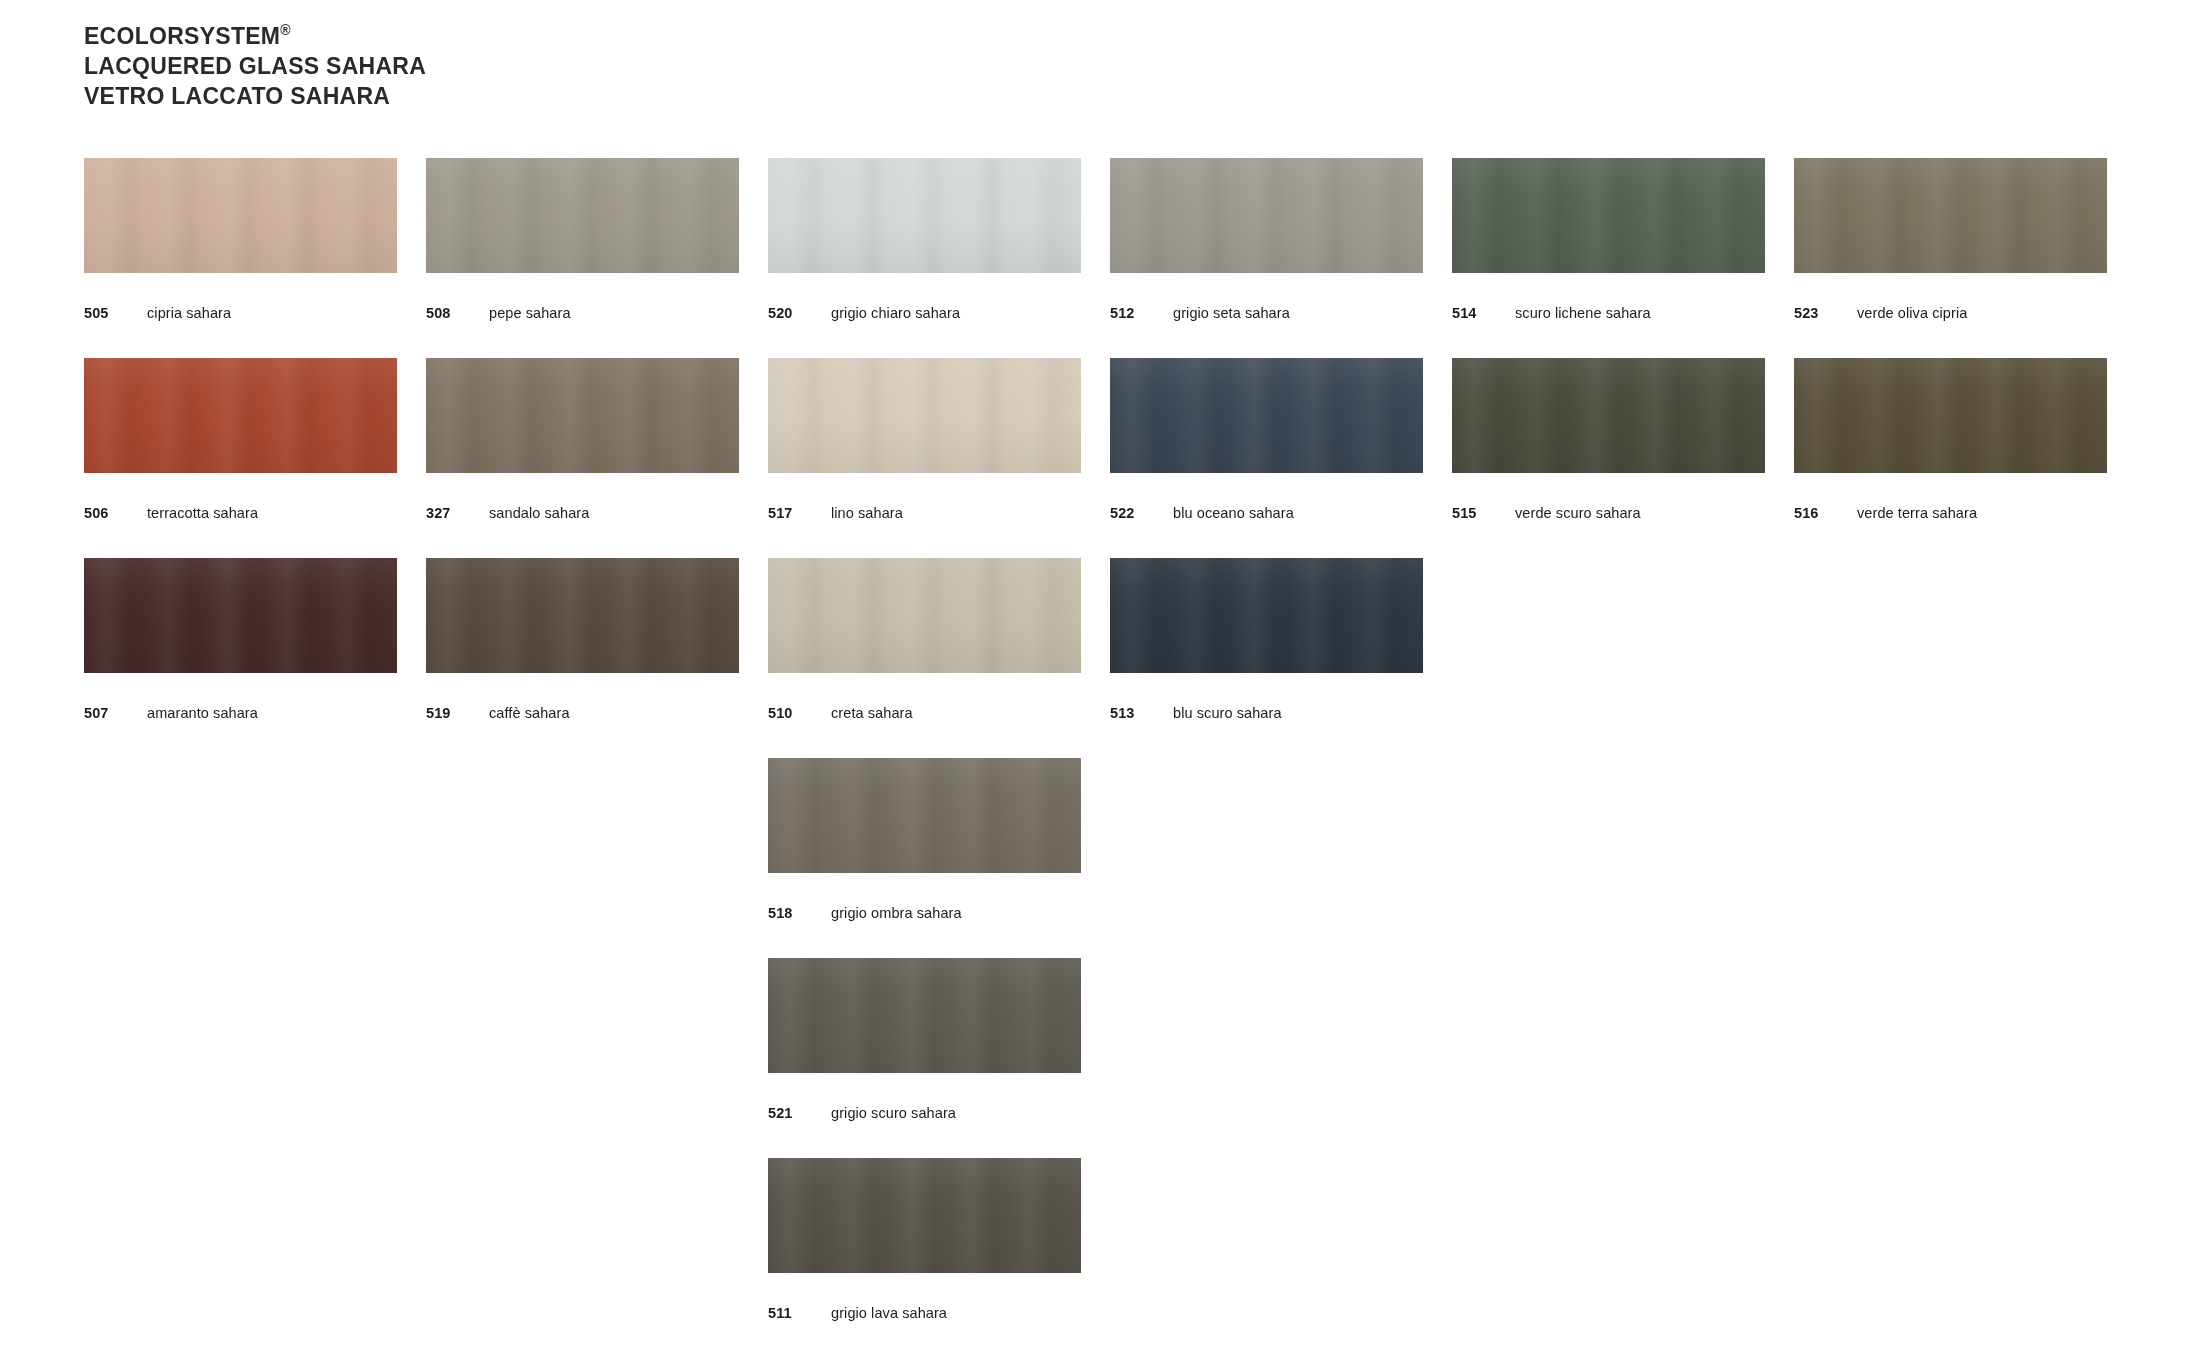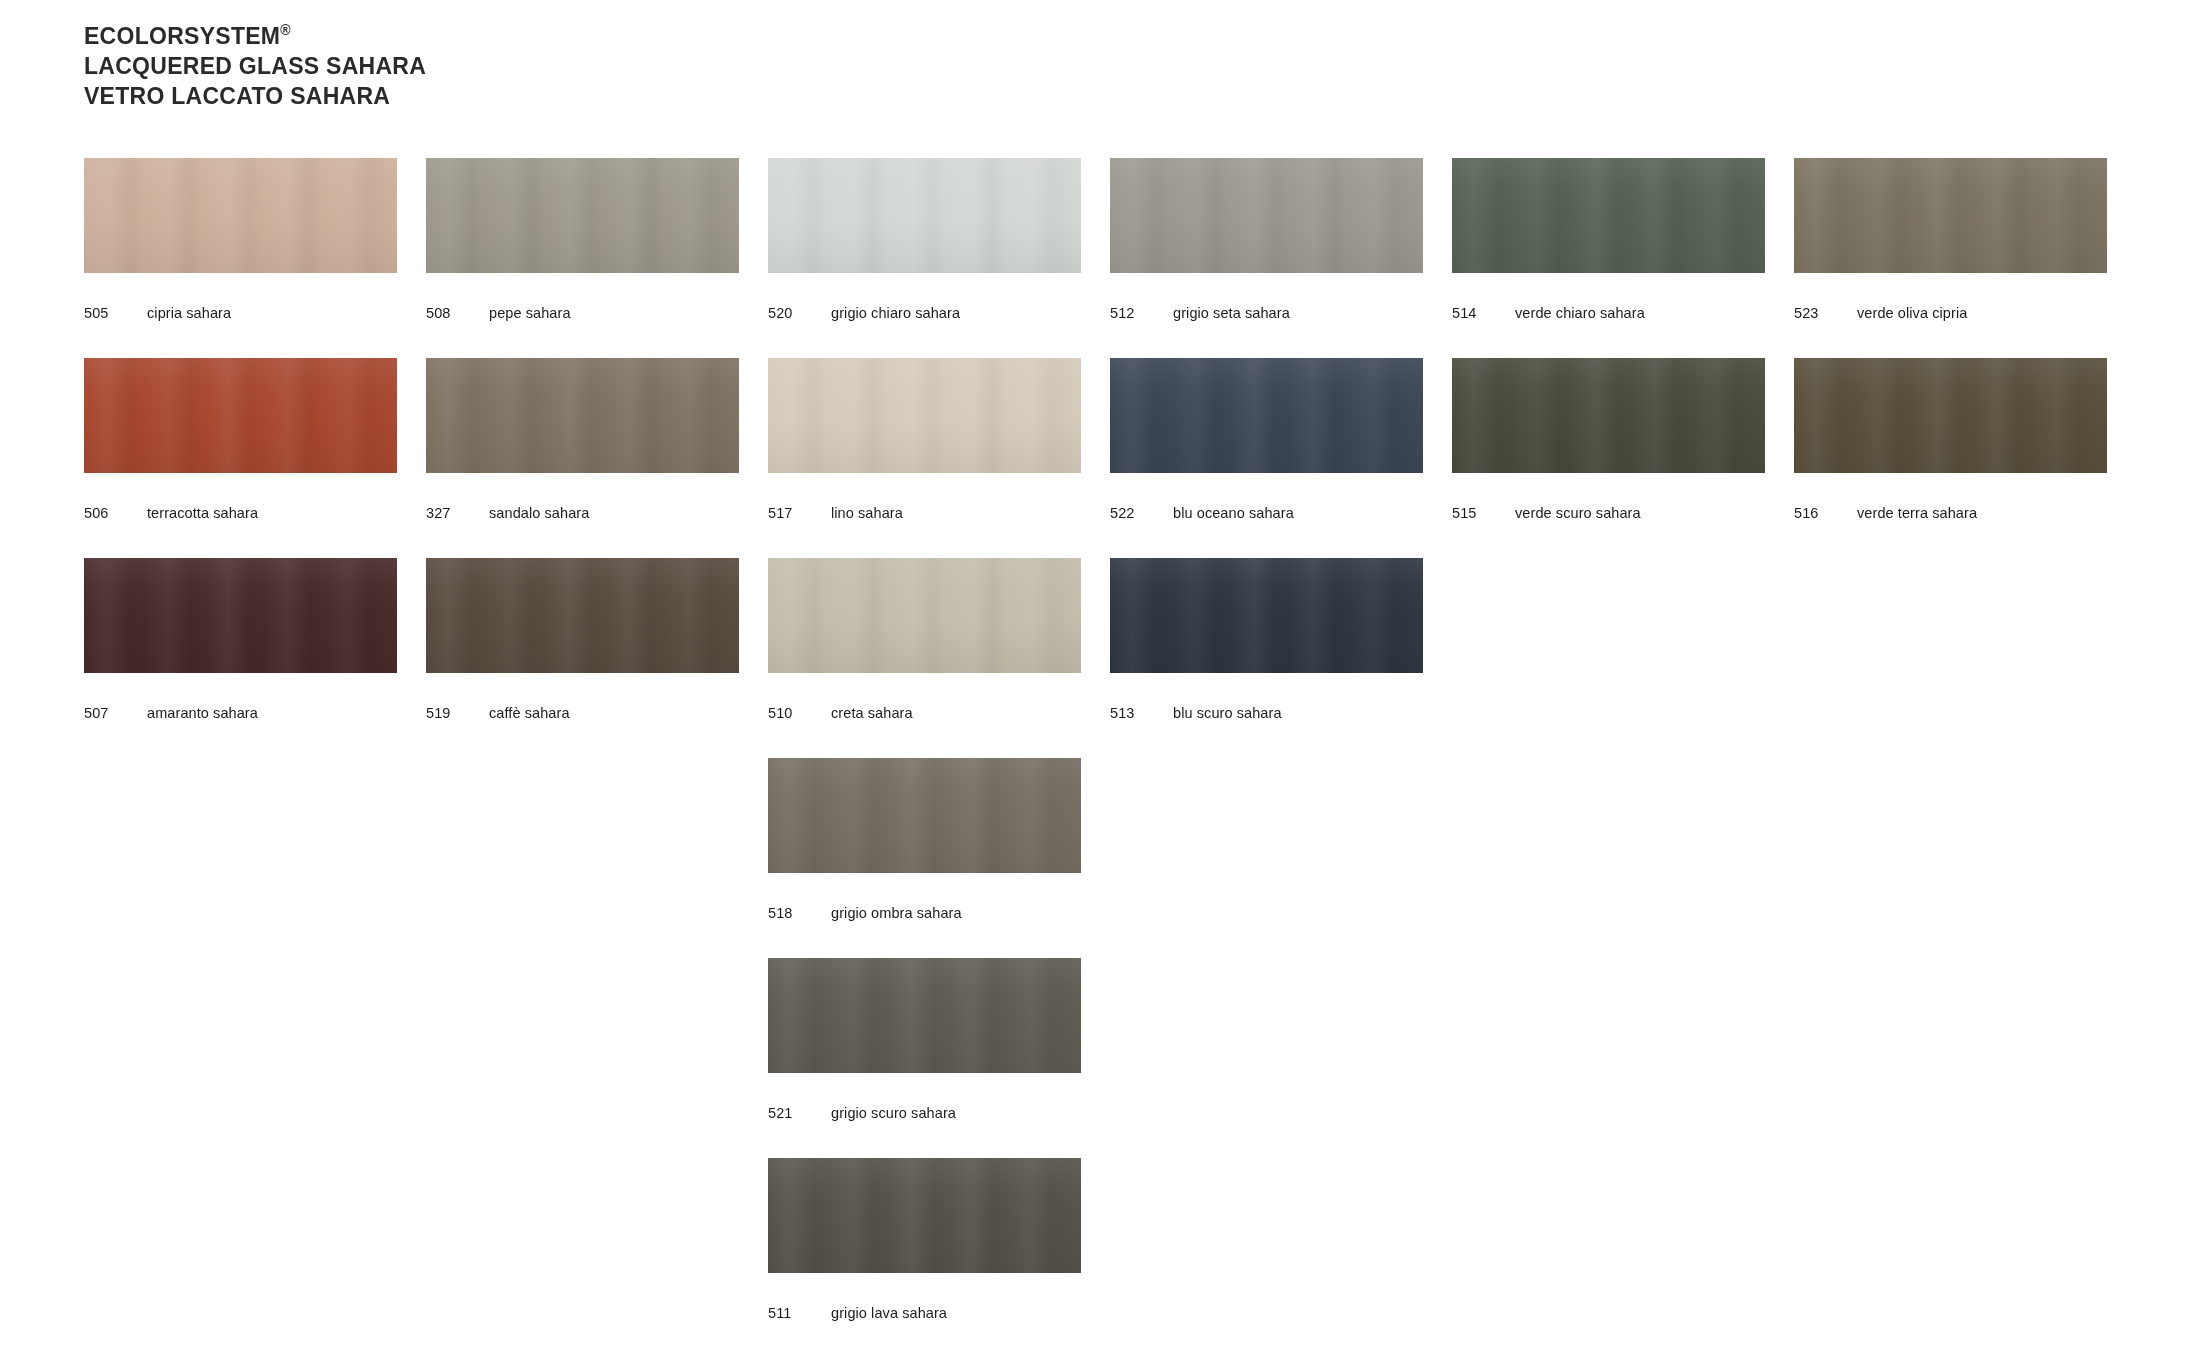--- a/index.html
+++ b/index.html
@@ -114,20 +114,21 @@
     align-items: baseline;
     margin-top: 10px;
     font-size: 14.5px;
     letter-spacing: 0.006em;
     color: #1c1c1c;
     white-space: nowrap;
   }
   .swatch-label .code {
     width: 63px;
     flex: 0 0 63px;
+    font-weight: bold;
   }
   .swatch-label .name {
     flex: 1 1 auto;
     margin-top: 22px;
   }
 </style>
 </head>
 <body>
 
 <header class="page-header">
@@ -312,21 +313,21 @@
     </div>
     <div class="column">
       <div class="swatch-cell">
         <div class="swatch">
           <div class="base" style="background: rgb(86, 96, 83);"></div>
           <div class="bands"></div>
           <div class="sheen"></div>
         </div>
         <div class="swatch-label">
           <span class="code">514</span>
-          <span class="name">verde chiaro sahara</span>
+          <span class="name">scuro lichene sahara</span>
         </div>
       </div>
       <div class="swatch-cell">
         <div class="swatch">
           <div class="base" style="background: rgb(75, 74, 62);"></div>
           <div class="bands"></div>
           <div class="sheen"></div>
         </div>
         <div class="swatch-label">
           <span class="code">515</span>

